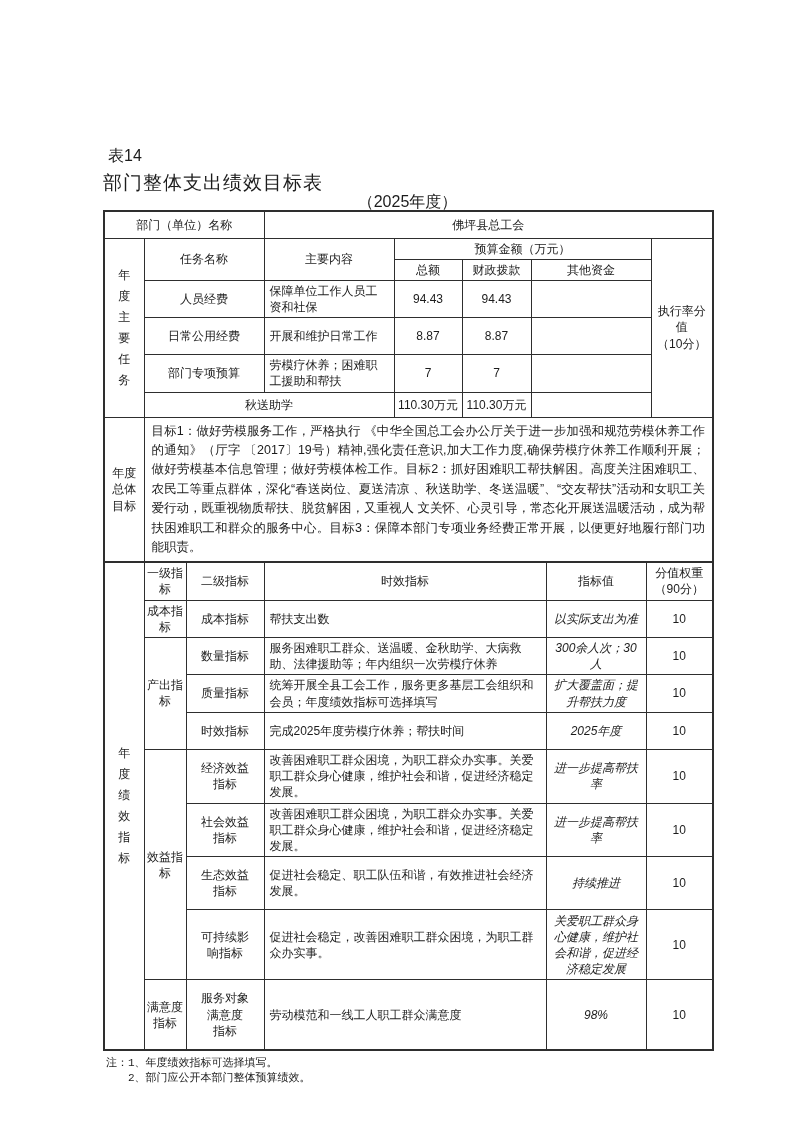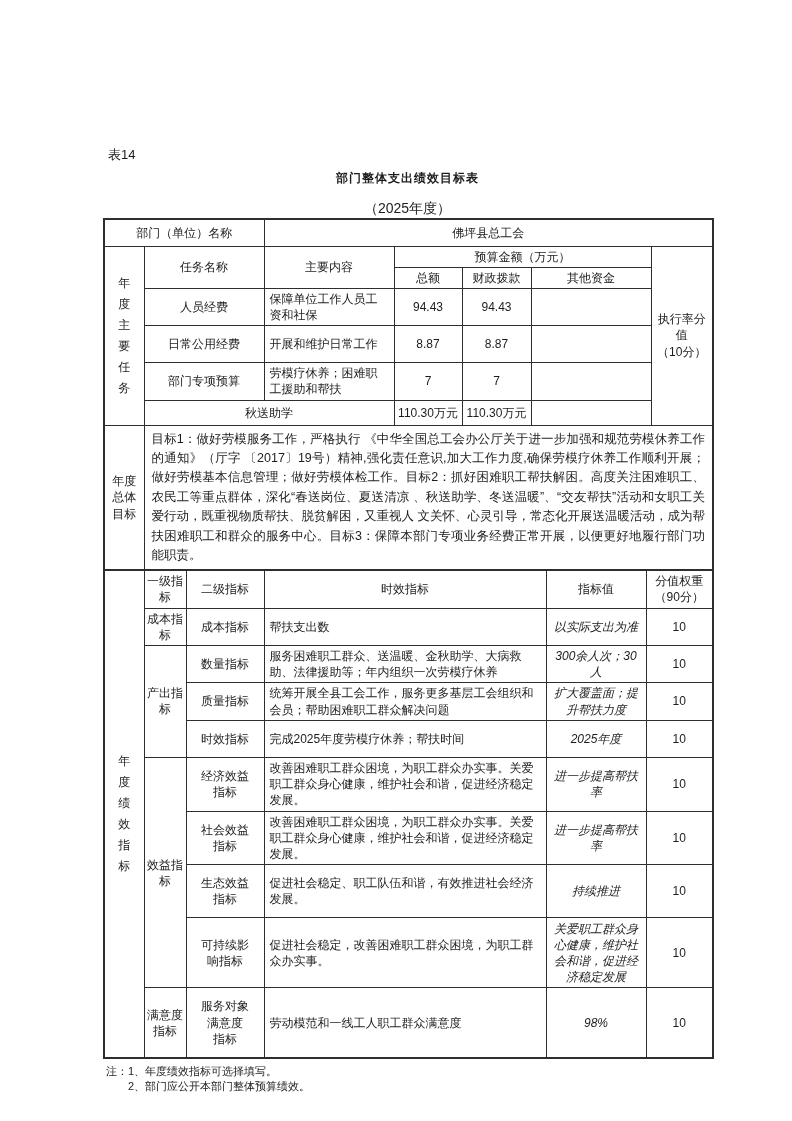--- a/index.html
+++ b/index.html
@@ -5,29 +5,29 @@
   * { box-sizing: border-box; }
   html,body { margin:0; padding:0; }
   body {
     width:792px; height:1121px;
     background:#ffffff;
     font-family:"Liberation Sans","DejaVu Sans",sans-serif;
     color:#1c1c1c;
     -webkit-font-smoothing:antialiased;
   }
   .sheet { position:relative; width:792px; height:1121px; padding-top:146px; overflow:hidden; }
-  .table-label { margin-left:108px; font-size:13px; height:16px; }
+  .table-label { margin-left:108px; font-size:16px; height:16px; }
   .doc-title {
     width:609px; margin:8px 0 0 103px;
-    text-align:center; font-size:12px; font-weight:bold; letter-spacing:1px;
+    text-align:left; font-size:19px; font-weight:normal; letter-spacing:1px;
     height:22px;
   }
   .doc-subtitle {
-    width:609px; margin:8px 0 2px 103px;
-    text-align:center; font-size:14px; height:16px;
+    width:609px; margin:0 0 2px 103px;
+    text-align:center; font-size:16px; height:16px;
   }
   table {
     width:609px; margin-left:103px;
     border-collapse:collapse; table-layout:fixed;
     border:2px solid #2e2e2e;
   }
   table.tbl-b { margin-top:-2px; }
   td {
     border:1px solid #2e2e2e;
     font-size:12px; line-height:1.35;
@@ -38,21 +38,21 @@
   }
   td.left { text-align:left; padding:2px 5px; }
   td.vlabel { line-height:1.75; padding:2px 1px; }
   td.goals {
     text-align:justify; font-size:12.5px; line-height:1.55; padding:4px 7px;
     vertical-align:middle;
   }
   td.lv1 { padding:2px 1px; }
   td.lv2 { padding:10px 12px; }
   td.val { padding:2px 7px;font-style:italic; }
-  .notes { margin:5px 16px 0 106px; font-size:11px; line-height:15px; }
+  .notes { margin:5px 16px 0 106px; font-size:11px; line-height:15px;font-family:Liberation Mono, monospace; }
   .notes div { white-space:pre; }
   .note-2 { padding-left:22px; }
 </style>
 </head>
 <body>
 
 <div class="sheet">
 
   <div class="table-label">表14</div>
   <div class="doc-title">部门整体支出绩效目标表</div>
@@ -160,21 +160,21 @@
     </tr>
     <tr style="height:35px">
       <td rowspan="3" class="lv1">产出指标</td>
       <td class="lv2">数量指标</td>
       <td class="left">服务困难职工群众、送温暖、金秋助学、大病救助、法律援助等；年内组织一次劳模疗休养</td>
       <td class="val">300余人次；30人</td>
       <td>10</td>
     </tr>
     <tr style="height:35px">
       <td class="lv2">质量指标</td>
-      <td class="left">统筹开展全县工会工作，服务更多基层工会组织和会员；帮助困难职工群众解决问题</td>
+      <td class="left">统筹开展全县工会工作，服务更多基层工会组织和会员；年度绩效指标可选择填写</td>
       <td class="val">扩大覆盖面；提升帮扶力度</td>
       <td>10</td>
     </tr>
     <tr style="height:27px">
       <td class="lv2">时效指标</td>
       <td class="left">完成2025年度劳模疗休养；帮扶时间</td>
       <td class="val">2025年度</td>
       <td>10</td>
     </tr>
     <tr style="height:52px">

